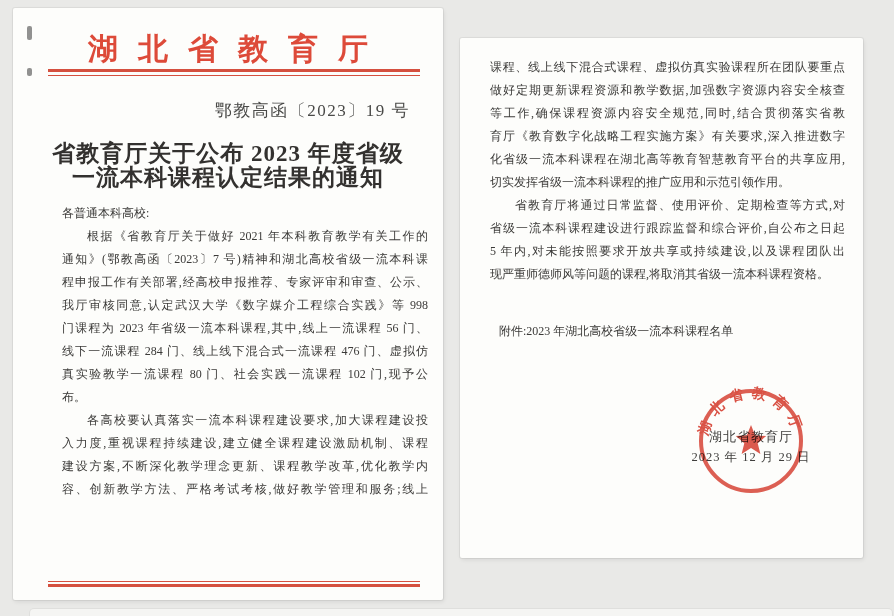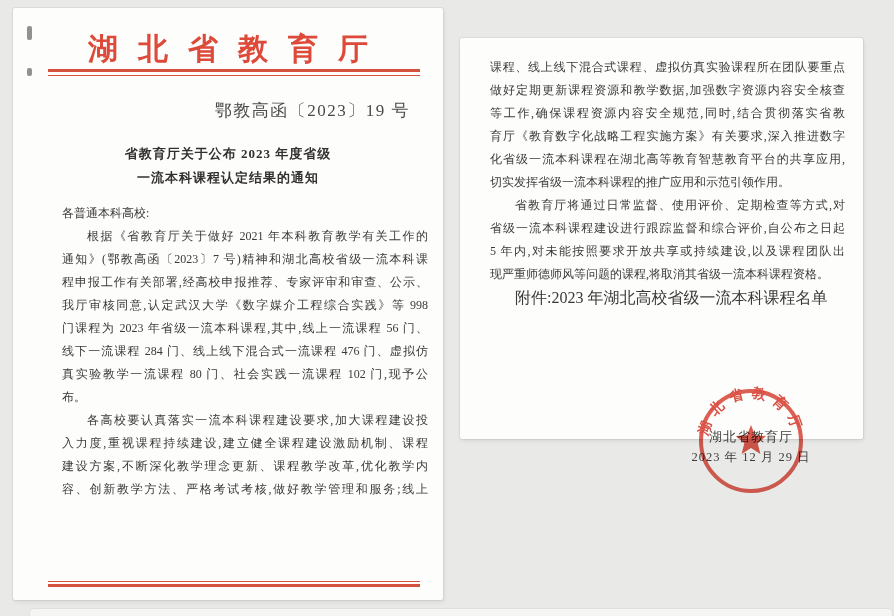--- a/index.html
+++ b/index.html
@@ -10,57 +10,57 @@
   .canvas {
     position:relative; width:894px; height:616px;
     background:#e9e9e7; overflow:hidden;
   }
   .page {
     position:absolute; background:#fdfdfb;
     box-shadow:0 0 0 1px rgba(0,0,0,0.05), 1px 2px 4px rgba(0,0,0,0.08);
     border-radius:2px;
   }
   .page1 { left:13px; top:8px;  width:430px; height:592px; }
-  .page2 { left:460px; top:38px; width:403px; height:401px; }
+  .page2 { left:460px; top:38px; width:403px; height:520px; }
 
   
   .agency-header {
     margin-top:24px; text-align:center; color:#dd4a39;
     font-size:30px; line-height:34px; font-weight:bold;
     letter-spacing:20px; text-indent:20px;
   }
   .rules { margin:3px 23px 0 35px; }
   .rule-thick { border-top:3px solid #d5503f; }
   .rule-thin  { border-top:1.5px solid #d5503f; margin-top:3px; }
   .doc-number {
     margin-top:27px; text-align:right; padding-right:33px;
     font-size:17px; line-height:15px; color:#4a4a48; letter-spacing:1.5px;
   }
   .doc-title {
     margin-top:24px; text-align:center; font-weight:bold;
-    font-size:13px; line-height:24px; color:#33312f; letter-spacing:1px;
+    font-size:23px; line-height:24px; color:#33312f; letter-spacing:1px;
   }
 
   
   .body-text { font-size:12px; line-height:23px; color:#3b3a38; }
   .body1 { margin-top:12px; padding:0 15px 0 49px; }
   .body2 { padding:18px 18px 0 30px; }
   .ln { text-align:justify; }
   .ln.jst { text-align-last:justify; }
   .ln.ind { text-indent:25px; }
 
   
   .footer-rules { position:absolute; left:35px; right:23px; bottom:13px; }
   .footer-rules .rule-thin { margin-top:0; }
   .footer-rules .rule-thick { margin-top:2.5px; }
 
   
   .attachment {
-    padding:0 18px 0 30px; text-indent:25px;
-    font-size:16px; line-height:23px; color:#3b3a38;
+    margin-top:34px; padding:0 18px 0 14px; text-indent:25px;
+    font-size:12px; line-height:23px; color:#3b3a38;
   }
   .signature {
     position:absolute; top:388px; left:230px; width:122px;
     text-align:center; color:#3f3e3c; letter-spacing:1px;
   }
   .signature .agency { font-size:13px; line-height:21px; }
   .signature .date   { font-size:12.5px; line-height:21px; }
   .seal {
     position:absolute; left:236px; top:348px; width:110px; height:110px;
     mix-blend-mode:multiply; opacity:0.88; pointer-events:none;

